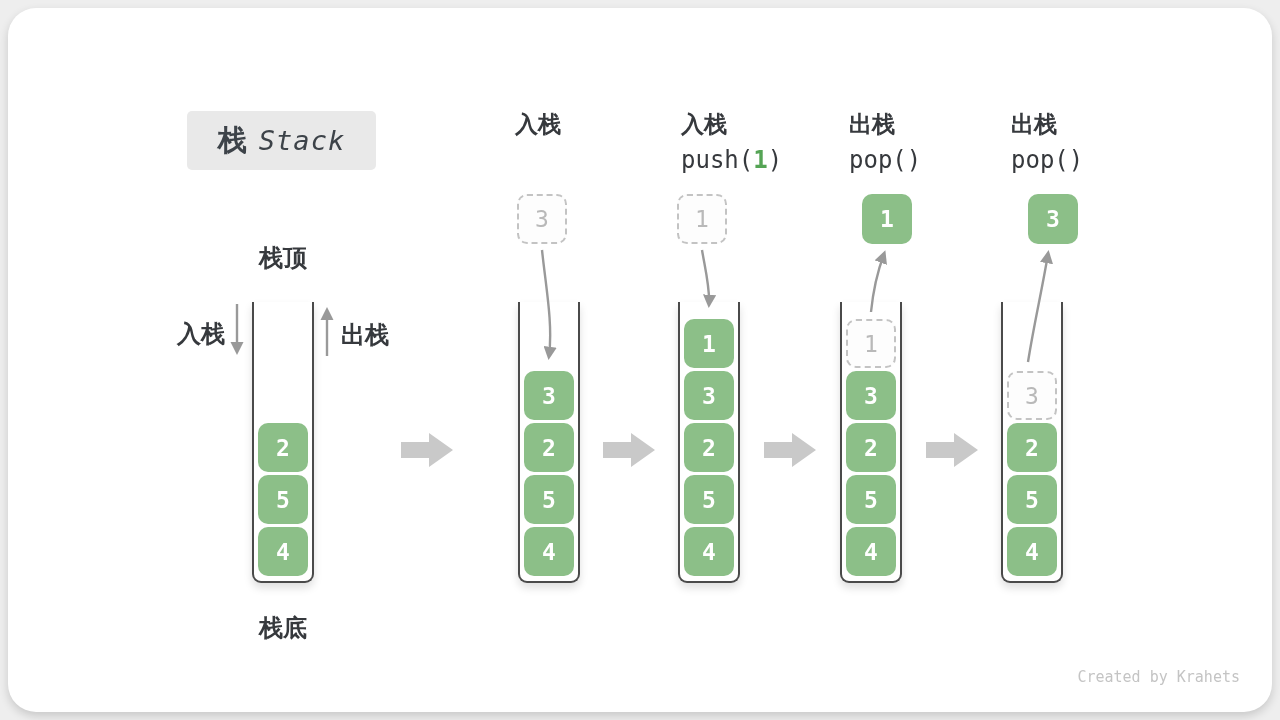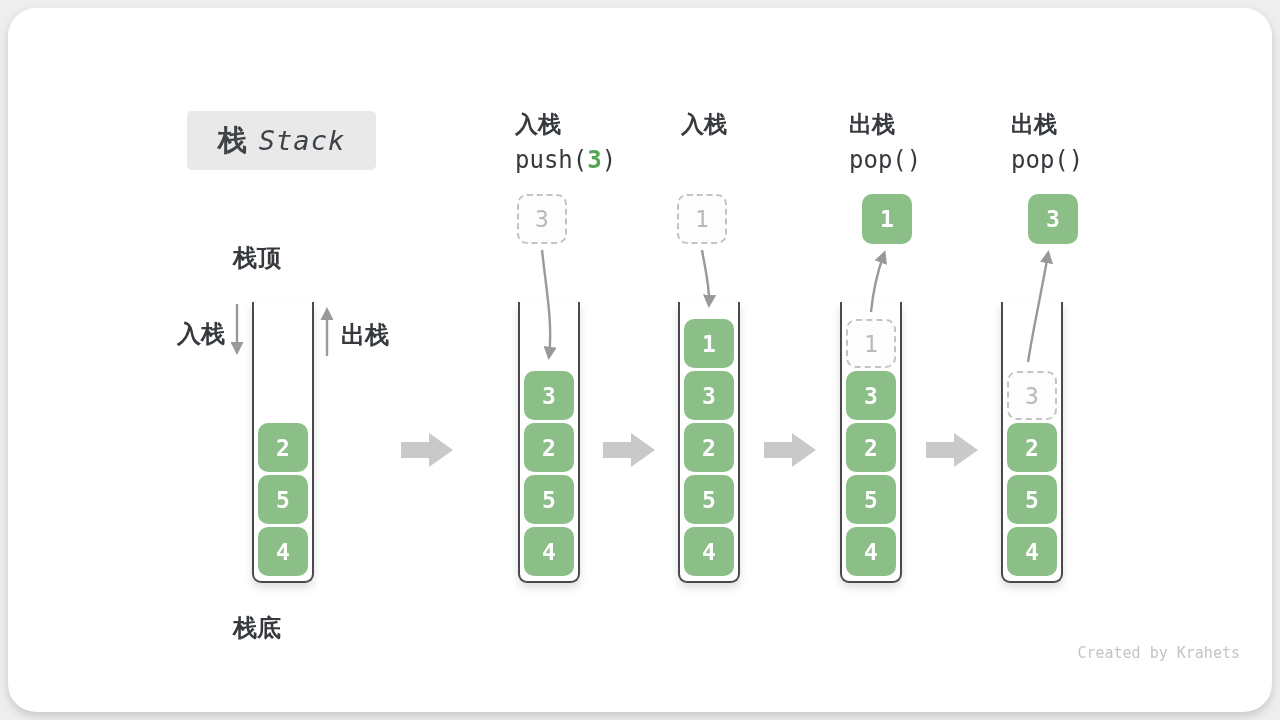--- a/index.html
+++ b/index.html
@@ -23,21 +23,21 @@
   }
   .title-box .zh { font-size:29px; font-weight:bold; }
   .title-box .en { font-family:"DejaVu Sans Mono",monospace; font-size:27px; letter-spacing:1px;font-style:italic; }
 
   .op-header { position:absolute; top:106px; width:180px; color:#36393d; }
   .op-header .line1 { font-size:23px; font-weight:bold; height:36px; line-height:36px; }
   .op-header .line2 { font-family:"DejaVu Sans Mono",monospace; font-size:24px; height:36px; line-height:36px; }
   .op-header .arg { color:#55a455; font-weight:bold; }
 
   .side-label { position:absolute; font-size:24px; font-weight:bold; color:#36393d; }
-  .mid-label  { position:absolute; width:100px; text-align:left; font-size:24px; font-weight:bold; color:#36393d; }
+  .mid-label  { position:absolute; width:100px; text-align:center; font-size:24px; font-weight:bold; color:#36393d; }
 
   .well {
     position:absolute; top:302px; width:62px; height:281px;
     background:#ffffff;
     border:2px solid #4a4a4a; border-top:none;
     border-radius:0 0 9px 9px;
     box-shadow:0 5px 8px rgba(0,0,0,0.13);
   }
   .cell {
     position:absolute; width:50px; height:49px; border-radius:10px;
@@ -45,41 +45,41 @@
     font-family:"DejaVu Sans Mono",monospace; font-size:23px; font-weight:bold;
     display:flex; align-items:center; justify-content:center;
   }
   .cell.ghost {
     background:#fdfdfd; border:2px dashed #c3c3c3; color:#b9b9b9;
     font-weight:normal;
   }
   .cell.floating { height:50px; }
   .svg-overlay { position:absolute; left:0; top:0; pointer-events:none; }
   .credit {
-    position:absolute; top:644px; right:40px;
+    position:absolute; top:668px; right:40px;
     font-family:"DejaVu Sans Mono",monospace; font-size:15px; color:#c4c4c4;
   }
 </style>
 </head>
 <body>
 
 <div class="canvas">
   <div class="card"></div>
 
   <div class="title-box">
     <span class="zh">栈</span>
     <span class="en">Stack</span>
   </div>
 
   <div class="op-header" style="left:515px">
     <div class="line1">入栈</div>
-    <div class="line2"><span>push(</span><span class="arg">3</span><span>)</span></div>
   </div>
   <div class="op-header" style="left:681px">
     <div class="line1">入栈</div>
+    <div class="line2"><span>push(</span><span class="arg">1</span><span>)</span></div>
   </div>
   <div class="op-header" style="left:849px">
     <div class="line1">出栈</div>
     <div class="line2"><span>pop(</span><span class="arg"></span><span>)</span></div>
   </div>
   <div class="op-header" style="left:1011px">
     <div class="line1">出栈</div>
     <div class="line2"><span>pop(</span><span class="arg"></span><span>)</span></div>
   </div>
 

